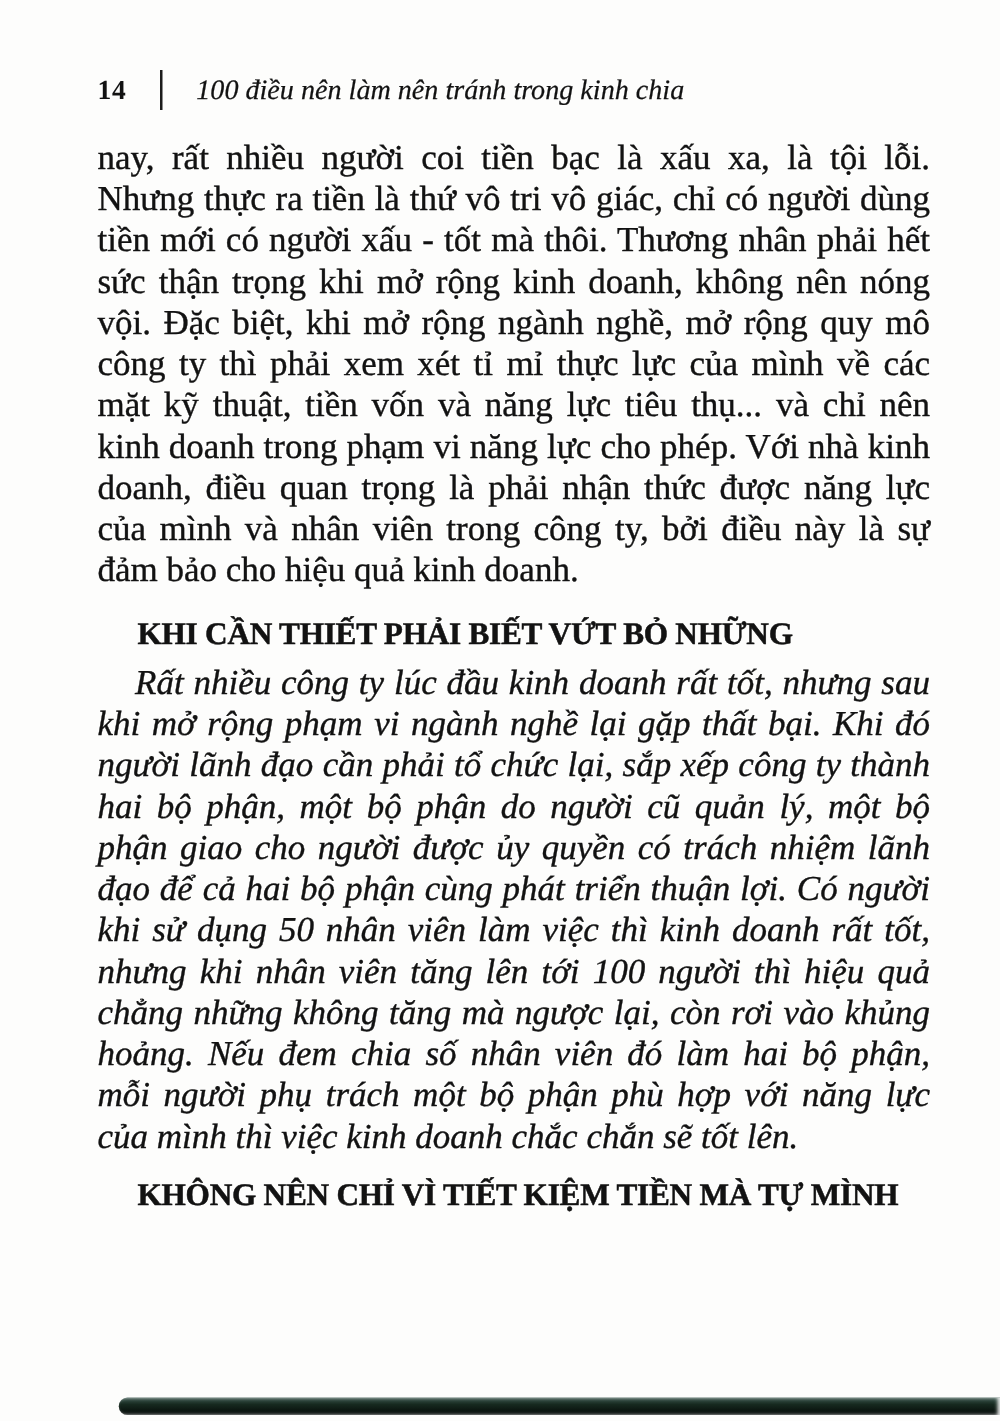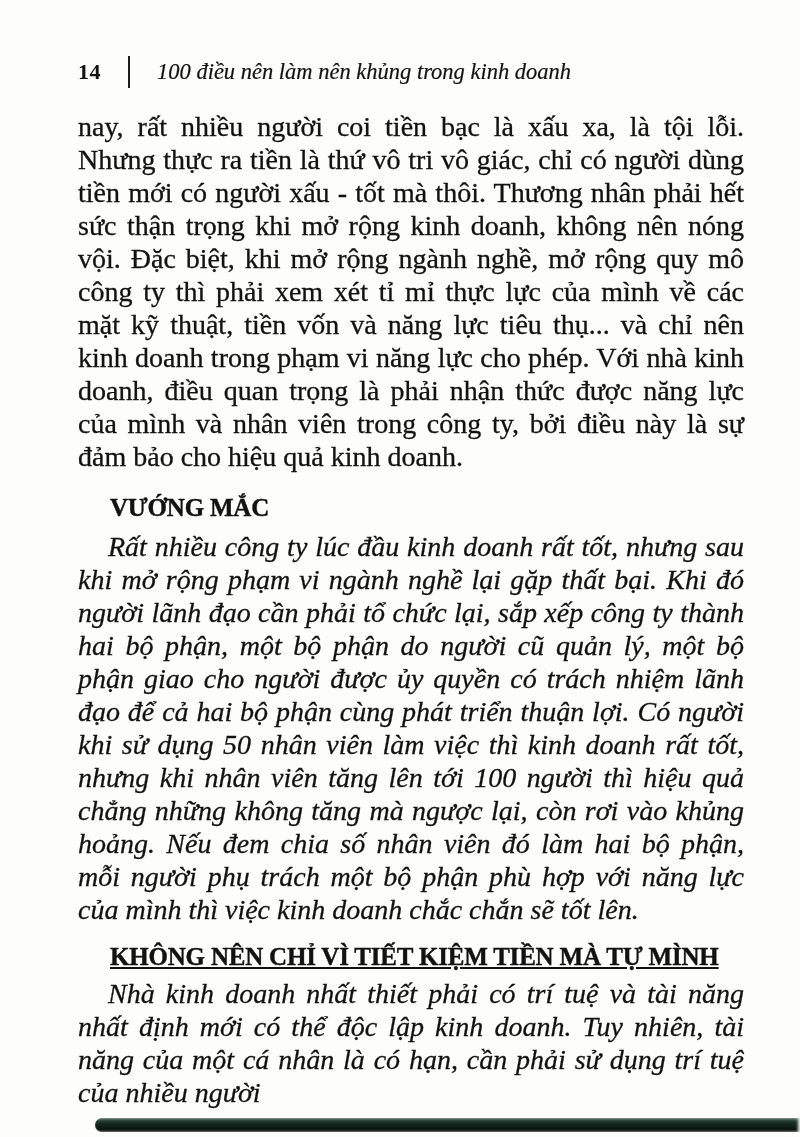--- a/index.html
+++ b/index.html
@@ -57,21 +57,21 @@
   .heading {
     font-weight: 700;
     font-size: 25px;
     line-height: 37px;
     padding-left: 32px;
     letter-spacing: -0.2px;
     -webkit-text-stroke: 0.4px;
     margin: 0;
   }
   .heading-1 { margin-top: 16px; margin-bottom: 4px; }
-  .heading-2 { margin-top: 12px; margin-bottom: 2px; text-decoration: underline; }
+  .heading-2 { margin-top: 12px; margin-bottom: 2px; }
   .heading-line { white-space: nowrap; }
   .scan-bar {
     position: absolute;
     left: 95px;
     right: 0;
     top: 1118px;
     height: 14px;
     border-radius: 8px 0 0 8px;
     background: linear-gradient(180deg, #3a564d 0%, #16291f 40%, #030806 100%);
     box-shadow: -2px 0 3px rgba(255,255,255,0.9) inset;
@@ -79,33 +79,32 @@
 </style>
 </head>
 <body>
 
 <div class="page">
   <div class="content">
 
     <div class="running-header">
       <span class="page-num">14</span>
       <span class="header-divider"></span>
-      <span class="book-title">100 điều nên làm nên khủng trong kinh doanh</span>
+      <span class="book-title">100 điều nên làm nên tránh trong kinh chia</span>
     </div>
 
     <p class="para">nay, rất nhiều người coi tiền bạc là xấu xa, là tội lỗi. Nhưng thực ra tiền là thứ vô tri vô giác, chỉ có người dùng tiền mới có người xấu - tốt mà thôi. Thương nhân phải hết sức thận trọng khi mở rộng kinh doanh, không nên nóng vội. Đặc biệt, khi mở rộng ngành nghề, mở rộng quy mô công ty thì phải xem xét tỉ mỉ thực lực của mình về các mặt kỹ thuật, tiền vốn và năng lực tiêu thụ... và chỉ nên kinh doanh trong phạm vi năng lực cho phép. Với nhà kinh doanh, điều quan trọng là phải nhận thức được năng lực của mình và nhân viên trong công ty, bởi điều này là sự đảm bảo cho hiệu quả kinh doanh.</p>
 
     <div class="heading heading-1">
-      <div class="heading-line">VƯỚNG MẮC</div>
+      <div class="heading-line">KHI CẦN THIẾT PHẢI BIẾT VỨT BỎ NHỮNG</div>
     </div>
 
     <p class="para indented">Rất nhiều công ty lúc đầu kinh doanh rất tốt, nhưng sau khi mở rộng phạm vi ngành nghề lại gặp thất bại. Khi đó người lãnh đạo cần phải tổ chức lại, sắp xếp công ty thành hai bộ phận, một bộ phận do người cũ quản lý, một bộ phận giao cho người được ủy quyền có trách nhiệm lãnh đạo để cả hai bộ phận cùng phát triển thuận lợi. Có người khi sử dụng 50 nhân viên làm việc thì kinh doanh rất tốt, nhưng khi nhân viên tăng lên tới 100 người thì hiệu quả chẳng những không tăng mà ngược lại, còn rơi vào khủng hoảng. Nếu đem chia số nhân viên đó làm hai bộ phận, mỗi người phụ trách một bộ phận phù hợp với năng lực của mình thì việc kinh doanh chắc chắn sẽ tốt lên.</p>
 
     <div class="heading heading-2">
       <div class="heading-line">KHÔNG NÊN CHỈ VÌ TIẾT KIỆM TIỀN MÀ TỰ MÌNH</div>
     </div>
 
-    <p class="para indented">Nhà kinh doanh nhất thiết phải có trí tuệ và tài năng nhất định mới có thể độc lập kinh doanh. Tuy nhiên, tài năng của một cá nhân là có hạn, cần phải sử dụng trí tuệ của nhiều người</p>
 
   </div>
 
   <div class="scan-bar"></div>
 </div>
 
 </body></html>

